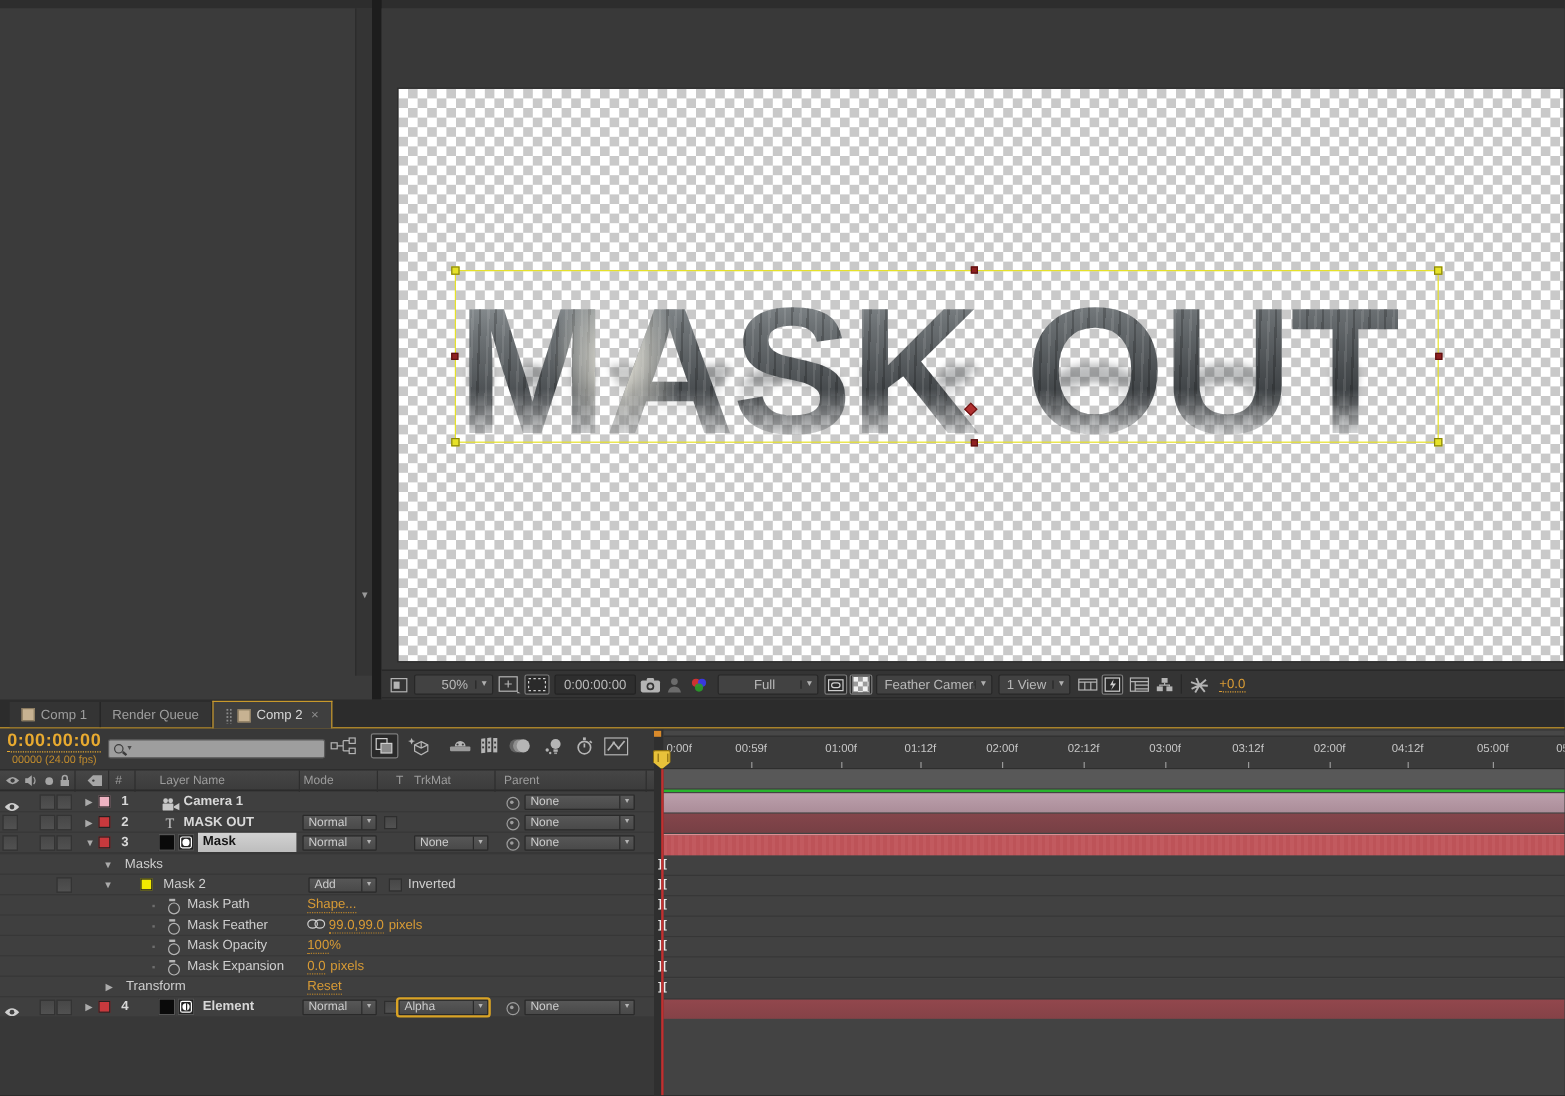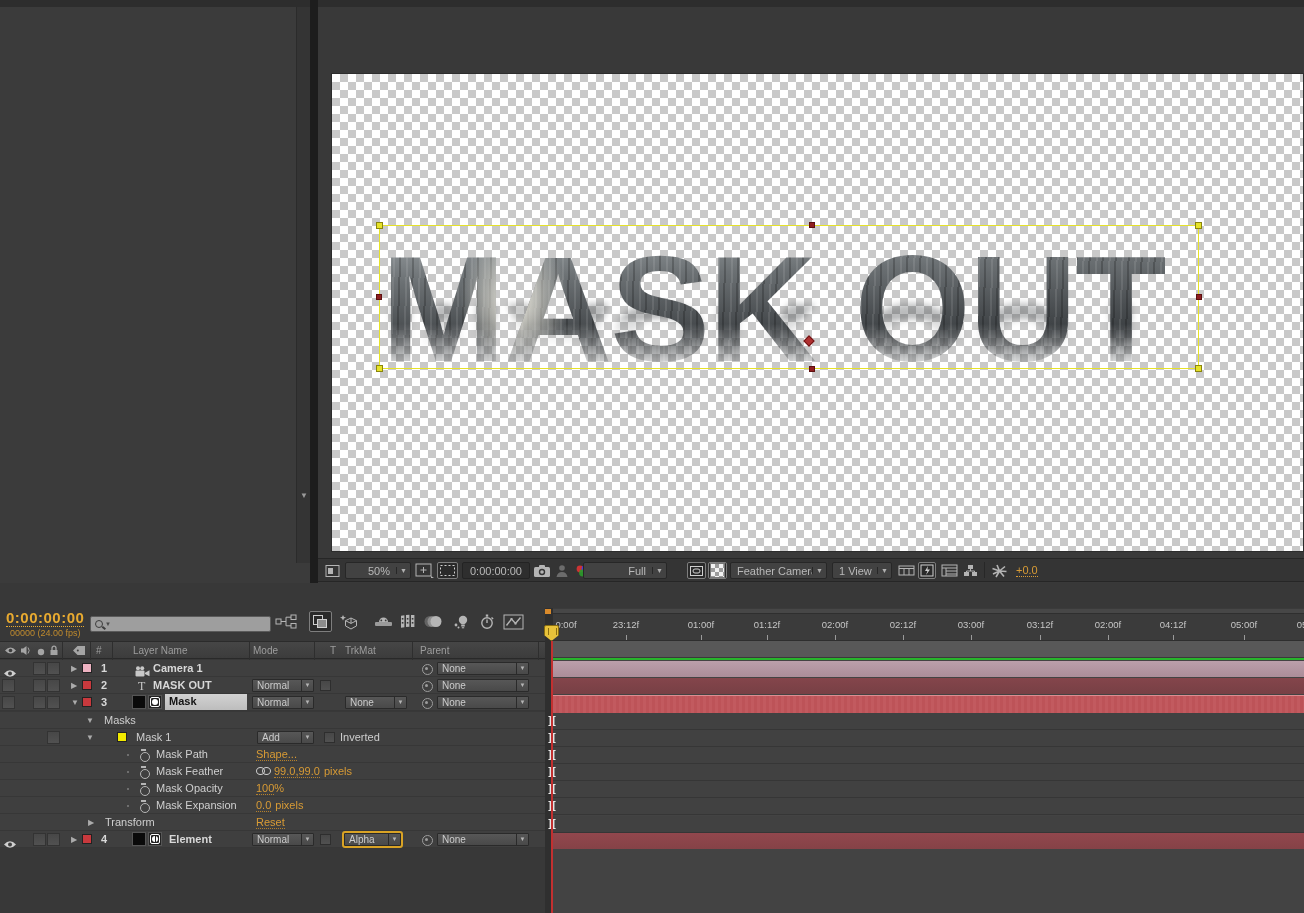--- a/index.html
+++ b/index.html
@@ -217,21 +217,21 @@
             <path d="M1.5 13 q1-5 5.5-5 q4.5 0 5.5 5 z" fill="#6c6c6c"></path>
           </svg>
       </div>
       <div class="vt" style="left:256px;">
         <svg width="18" height="14" viewBox="0 0 18 14">
             <circle cx="6" cy="5" r="3.4" fill="#c33"></circle>
             <circle cx="11" cy="5" r="3.4" fill="#3a3af0" fill-opacity="0.9"></circle>
             <circle cx="8.5" cy="9" r="3.4" fill="#2a9b2a" fill-opacity="0.9"></circle>
           </svg>
       </div>
-      <div class="vt ddv" style="left:265px; width:84px;">
+      <div class="vt ddv" style="left:280px; width:84px;gap:15px;">
         <span class="dl">Full</span>
           <span class="dc">▼</span>
       </div>
       <div class="vt pressed" style="left:369px;">
         <svg width="15" height="12" viewBox="0 0 15 12">
             <rect x="1.5" y="1.5" width="12" height="9" fill="none" stroke="#d0d0d0"></rect>
             <rect x="4" y="4" width="7" height="4" rx="2" fill="none" stroke="#d0d0d0"></rect>
           </svg>
       </div>
       <div class="vt pressed" style="left:390px;">
@@ -279,20 +279,35 @@
             </g>
           </svg>
       </div>
       <div class="vt" style="left:698px;">
         <span class="exposure-val">+0.0</span>
       </div>
     </div>
   </div>
 
   <div class="timeline-panel">
+    <div class="tab-bar">
+      <div class="tab" style="margin-left:8px;">
+        <span class="tab-icon"></span>
+        <span>Comp 1</span>
+      </div>
+      <div class="tab">
+        <span>Render Queue</span>
+      </div>
+      <div class="tab active">
+        <span class="grip"></span>
+        <span class="tab-icon"></span>
+        <span>Comp 2</span>
+        <span class="tab-close">×</span>
+      </div>
+    </div>
 
     <div class="tl-left">
       <div class="tl-controls">
         <span class="cur-time">0:00:00:00</span>
         <span class="frame-info">00000 (24.00 fps)</span>
         <div class="search-box">
           <span class="mag"></span>
           <span class="mag-car">▼</span>
           <span></span>
         </div>
@@ -501,21 +516,21 @@
 
         <div class="row" style="top:52px;">
           <span class="arr2" style="left:86px;">▼</span>
           <span class="glabel" style="left:104px;">Masks</span>
         </div>
 
         <div class="row" style="top:69px;">
           <span class="tbox" style="left:47px;"></span>
           <span class="arr2" style="left:86px;">▼</span>
           <span class="swatch" style="left:117px; background:#f2ea00;"></span>
-          <span class="glabel" style="left:136px;">Mask 1</span>
+          <span class="glabel" style="left:136px;">Mask 2</span>
           <span class="dd" style="left:257px; width:57px;">
               <span class="dl">Add</span>
               <span class="dc">▼</span>
             </span>
           <span class="cbox" style="left:324px;"></span>
           <span class="glabel" style="left:340px;">Inverted</span>
         </div>
 
         <div class="row" style="top:86px;">
           <span class="dot"></span>
@@ -566,39 +581,39 @@
               <span class="rr">
                 <span class="ci matte"></span>
               </span>
             </span>
           <span class="lname" style="left:169px;">Element</span>
           <span class="dd" style="left:252px; width:62px;">
               <span class="dl">Normal</span>
               <span class="dc">▼</span>
             </span>
           <span class="cbox" style="left:320px;"></span>
-          <span class="dd hl" style="left:344px; width:57px;">
+          <span class="dd hl" style="left:332px; width:75px;">
               <span class="dl">Alpha</span>
               <span class="dc">▼</span>
             </span>
           <span class="pw" style="left:421px;"></span>
           <span class="dd" style="left:437px; width:92px;">
               <span class="dl">None</span>
               <span class="dc">▼</span>
             </span>
         </div>
       </div>
     </div>
 
     <div class="tl-track">
       <div class="track-gutter"></div>
       <div class="ruler">
         <div class="wa-bar"></div>
         <span class="rlab" style="left:13px;">0:00f</span>
-        <span class="rlab" style="left:73px;">23:12f</span>
+        <span class="rlab" style="left:73px;">00:59f</span>
         <span class="rlab" style="left:148px;">01:00f</span>
         <span class="rlab" style="left:214px;">01:12f</span>
         <span class="rlab" style="left:282px;">02:00f</span>
         <span class="rlab" style="left:350px;">02:12f</span>
         <span class="rlab" style="left:418px;">03:00f</span>
         <span class="rlab" style="left:487px;">03:12f</span>
         <span class="rlab" style="left:555px;">02:00f</span>
         <span class="rlab" style="left:620px;">04:12f</span>
         <span class="rlab" style="left:691px;">05:00f</span>
         <span class="rlab" style="left:757px;">05:12f</span>

